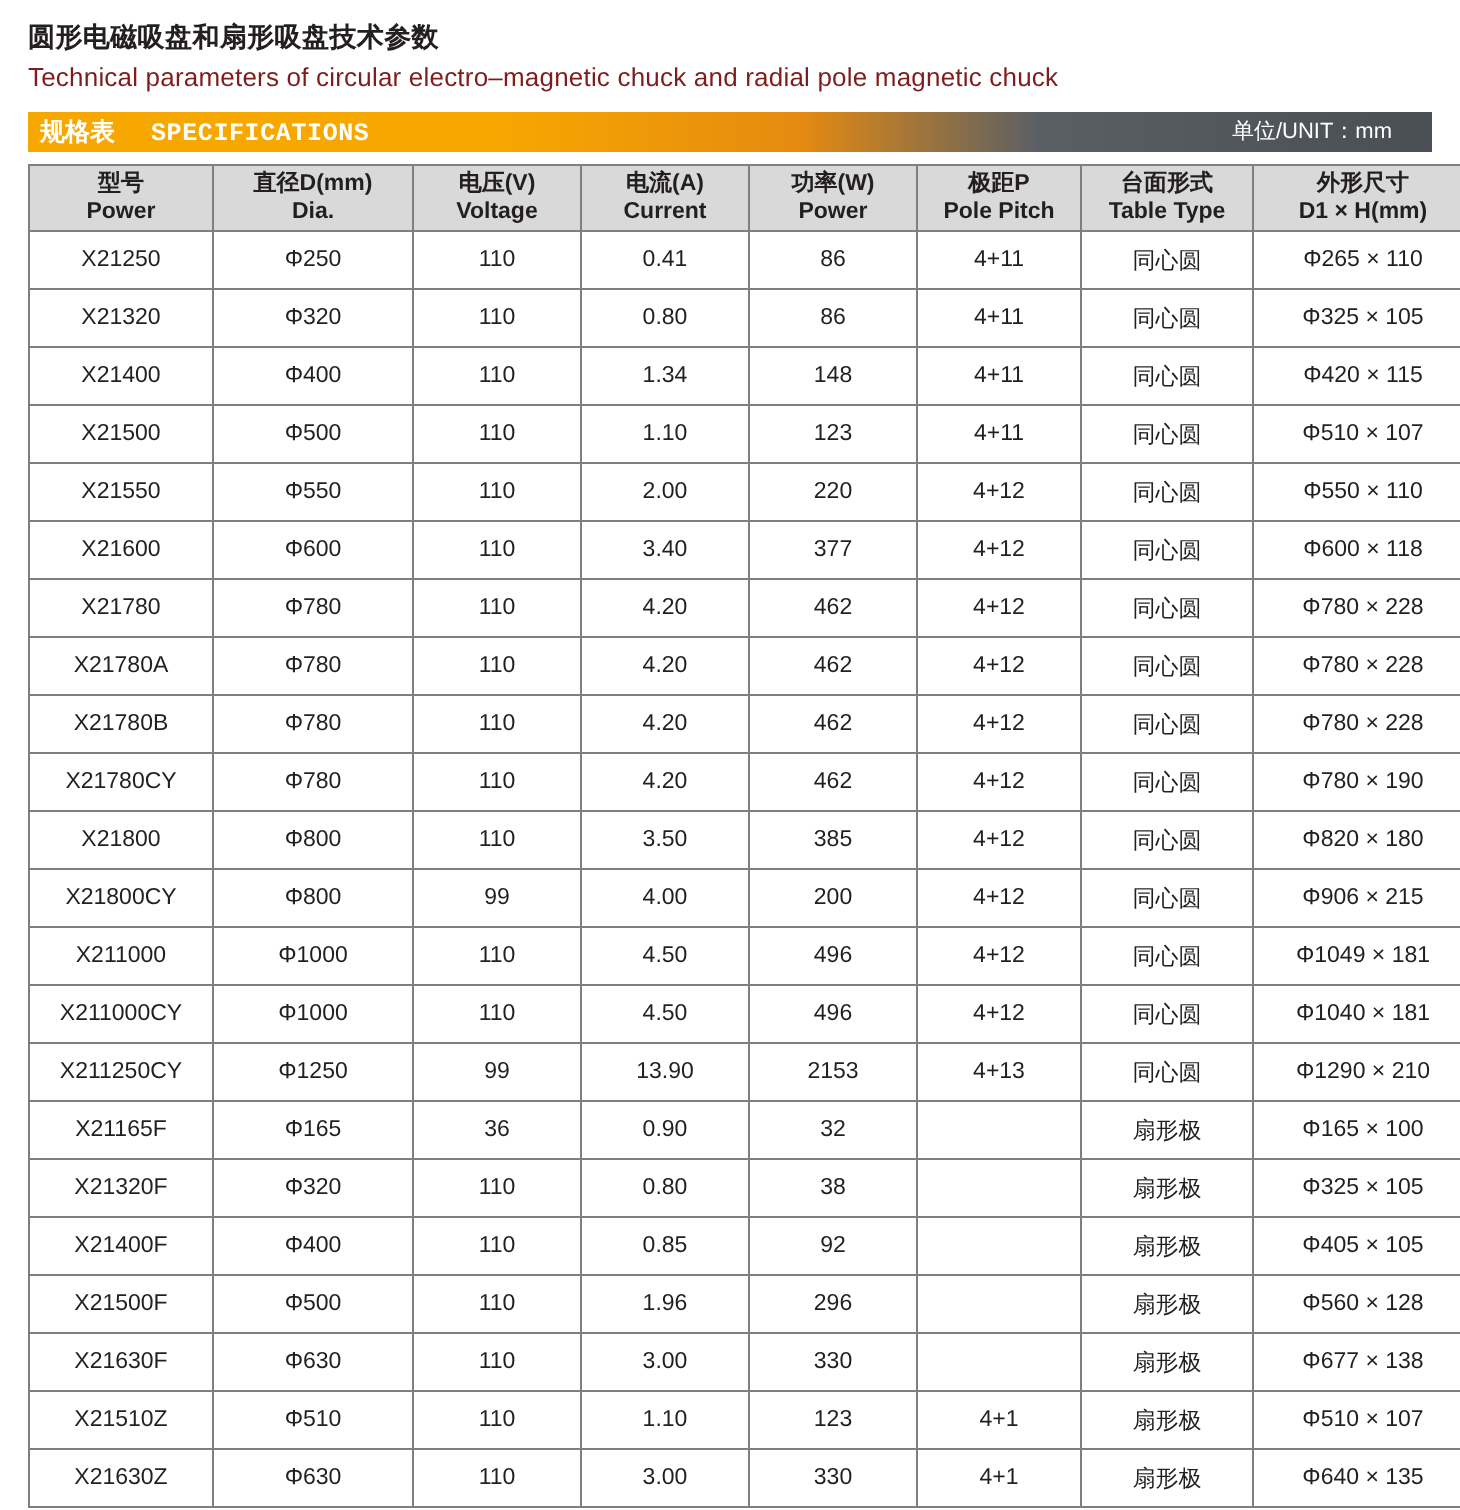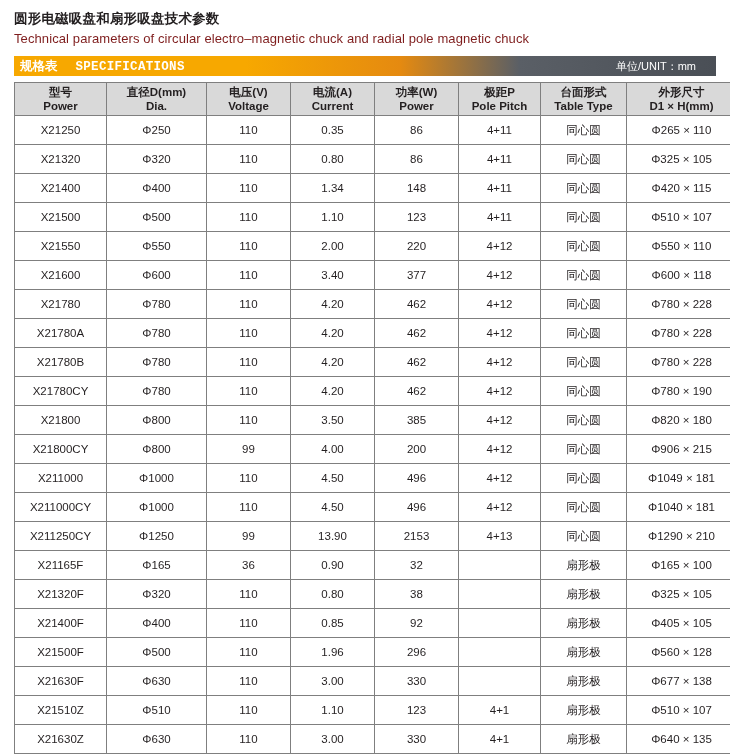--- a/index.html
+++ b/index.html
@@ -168,21 +168,21 @@
           <span>外形尺寸</span>
           <span class="l2">D1 × H(mm)</span>
         </th>
       </tr>
     </thead>
     <tbody id="table-body">
         <tr>
           <td>X21250</td>
           <td>Φ250</td>
           <td>110</td>
-          <td>0.35</td>
+          <td>0.41</td>
           <td>86</td>
           <td>4+11</td>
           <td>同心圆</td>
           <td>Φ265 × 110</td>
         </tr>
         <tr>
           <td>X21320</td>
           <td>Φ320</td>
           <td>110</td>
           <td>0.80</td>

